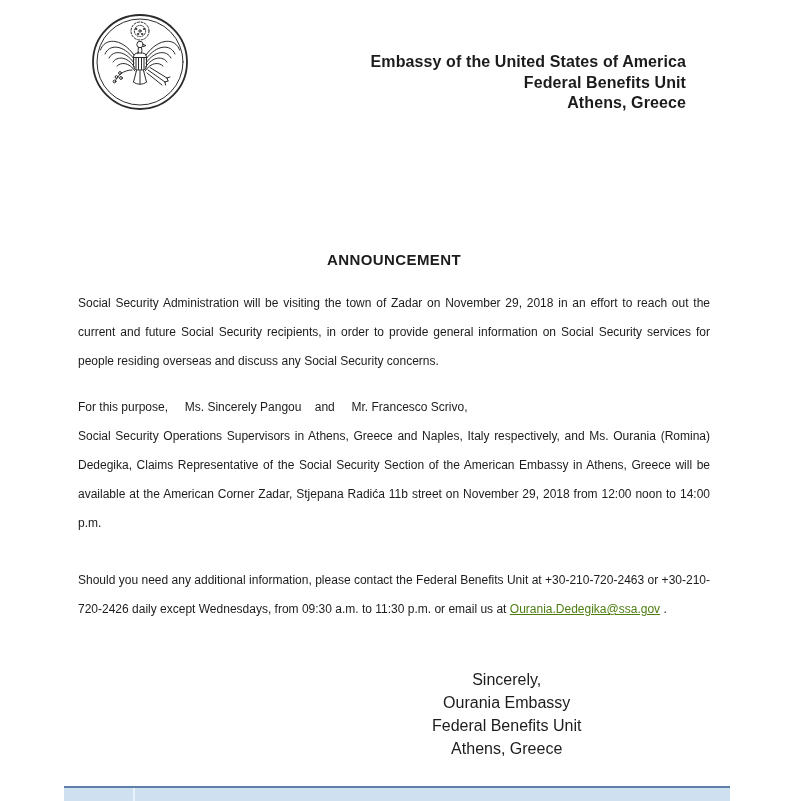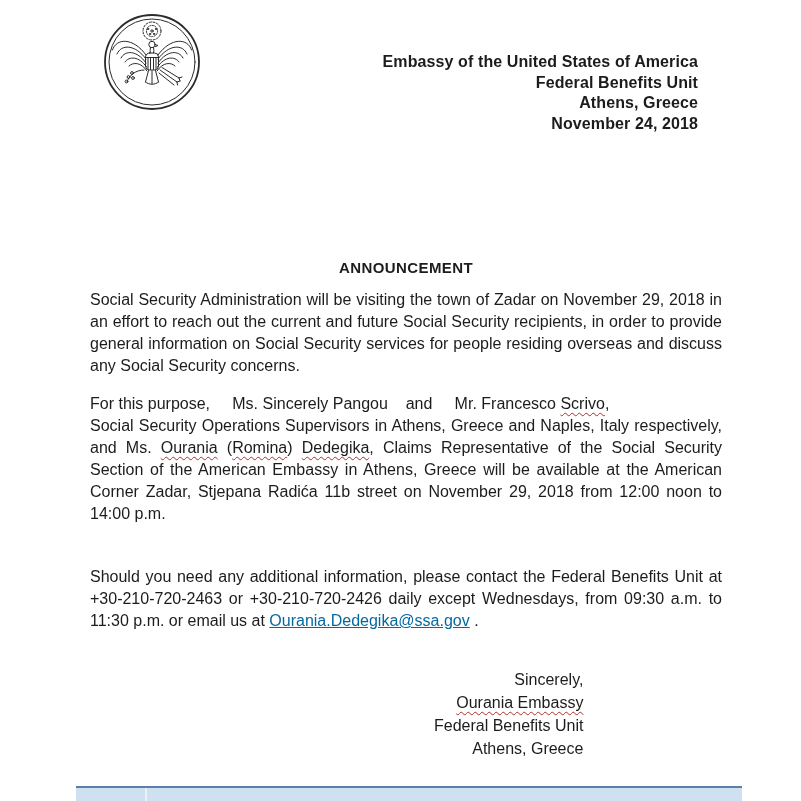--- a/index.html
+++ b/index.html
@@ -5,21 +5,20 @@
   * { margin: 0; padding: 0; box-sizing: border-box; }
   html, body { background: #ffffff; }
   .page {
     position: relative;
     width: 777px;
     height: 801px;
     background: #ffffff;
     overflow: hidden;
     font-family: "Liberation Sans", "DejaVu Sans", sans-serif;
     color: #1c1c1c;
-    margin-left: 12px;
   }
   
   .seal {
     position: absolute;
     left: 90px; top: 6px;
     width: 100px; height: 112px;
   }
   .seal svg { width: 100%; height: 100%; }
   
   .letterhead {
@@ -27,65 +26,64 @@
     top: 52px; right: 91px;
     text-align: right;
     font-weight: bold;
     font-size: 16px;
     line-height: 20.5px;
     letter-spacing: 0.1px;
   }
   
   .doc-title {
     position: absolute;
-    top: 259px; left: 78px; width: 632px;
+    top: 251px; left: 78px; width: 632px;
     text-align: center;
     font-weight: bold;
     font-size: 15px;
     letter-spacing: 0.4px;
   }
   
   .para {
     position: absolute;
     left: 78px; width: 632px;
-    font-size: 16px;
-    line-height: 22px;
+    font-size: 12px;
+    line-height: 29px;
     text-align: justify;
   }
   .p1 { top: 289px; }
   .p2 { top: 393px; }
   .p3 { top: 566px; }
   .pre { white-space: pre-wrap; }
   .sp-red {
-    text-decoration: underline;
     text-decoration-style: wavy;
     text-decoration-color: #a83232;
     text-decoration-thickness: 1px;
     text-underline-offset: 3px;
     text-decoration-skip-ink: none;
   }
   .sp-green {
     text-decoration-style: wavy;
     text-decoration-color: #3f8a3f;
     text-decoration-thickness: 1px;
     text-underline-offset: 3px;
     text-decoration-skip-ink: none;
   }
   .email-link {
-    color: #0369a1;
+    color: #4d7c0f;
     text-decoration: underline;
     cursor: pointer;
   }
   
   .signature {
     position: absolute;
-    left: 422px; top: 668px;
+    left: 432px; top: 668px;
     font-size: 16px;
     line-height: 23px;
-    text-align: right;
+    text-align: center;
   }
   
   .band-line {
     position: absolute;
     left: 64px; top: 786px;
     width: 666px; height: 2px;
     background: #5b7fa6;
   }
   .band-fill {
     position: absolute;
@@ -158,21 +156,20 @@
       <path d="M57 67 L72 79"></path>
       <path d="M75 76 L78 75 M75 76 L75.5 79"></path>
       <path d="M77 72 L80 71 M77 72 L78 75"></path>
     </svg>
   </div>
 
   <div class="letterhead">
     <div>Embassy of the United States of America</div>
     <div>Federal Benefits Unit</div>
     <div>Athens, Greece</div>
-    <div>November 24, 2018</div>
   </div>
 
   <div class="doc-title">ANNOUNCEMENT</div>
 
   <p class="para p1">Social Security Administration will be visiting the town of Zadar on November 29, 2018 in an effort to reach out the current and future Social Security recipients, in order to provide general information on Social Security services for people residing overseas and discuss any Social Security concerns.</p>
 
   <p class="para p2">
     <span class="pre">For this purpose,     Ms. Sincerely Pangou    and     Mr. Francesco </span><span class="sp-red">Scrivo</span><span>,</span><br>
     <span>Social Security Operations Supervisors in Athens, Greece and Naples, Italy respectively, and Ms. </span><span class="sp-red">Ourania</span><span> (</span><span class="sp-red">Romina</span><span>) </span><span class="sp-red">Dedegika</span><span>, Claims Representative of the Social Security Section of the American Embassy in Athens, Greece will be available at the American Corner Zadar, Stjepana Radića 11b </span><span class="sp-green">street</span><span> on November 29, 2018 from 12:00 noon to 14:00 p.m.</span>
   </p>

